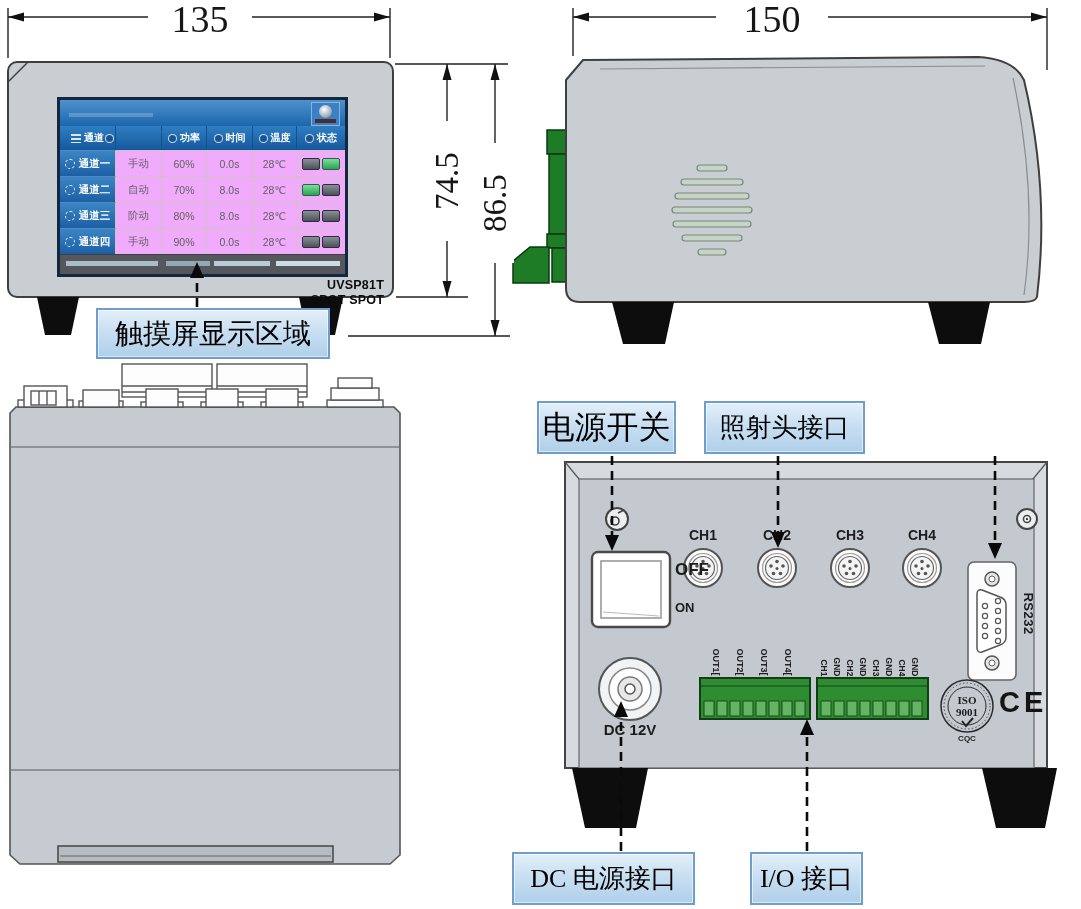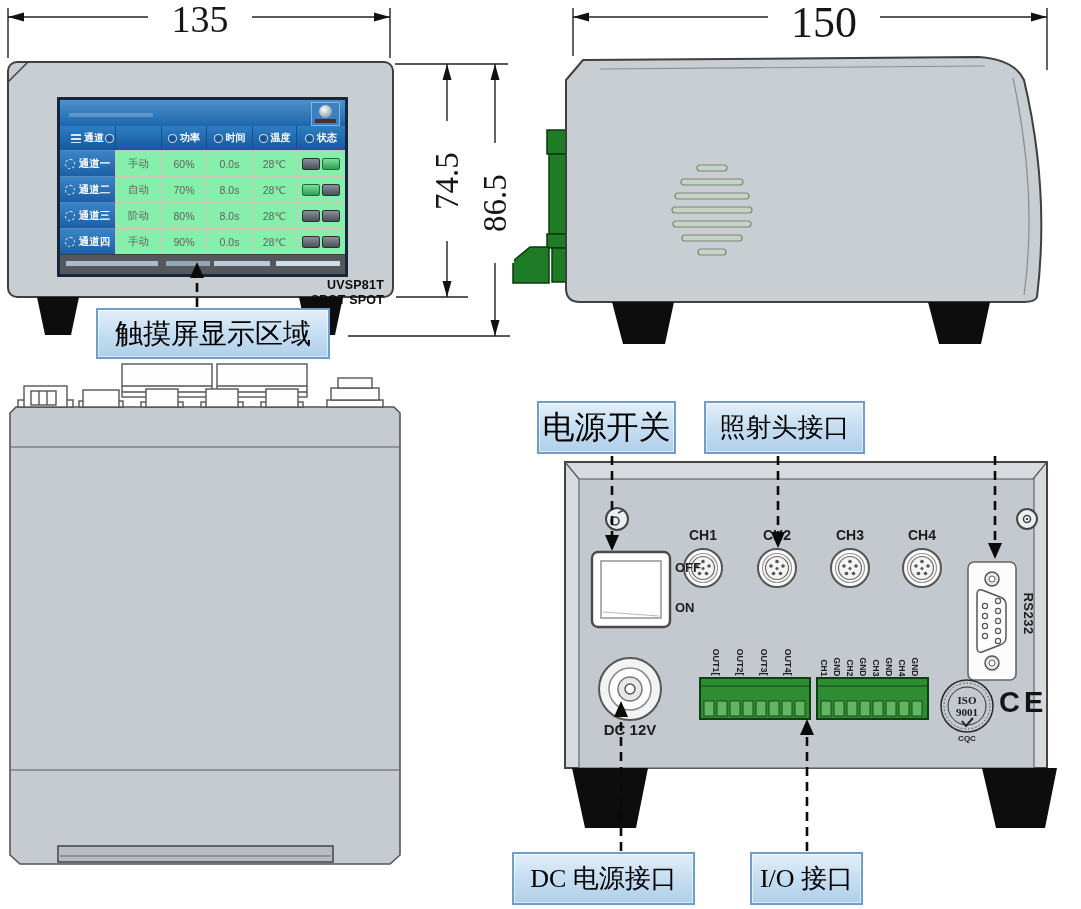--- a/index.html
+++ b/index.html
@@ -32,21 +32,21 @@
         border:1px solid rgba(255,255,255,.4);}
   .gear{display:block;width:13px;height:13px;margin:2px auto 0;border-radius:50%;
         background:radial-gradient(circle at 40% 35%,#ffffff,#93a3b2 70%,#5d6a77);}
   .ribbon{display:block;width:21px;height:4px;margin:1px auto 0;background:#4a2d2d;}
   .thead{display:flex;height:24px;flex:none;}
   .th{display:flex;align-items:center;justify-content:center;gap:3px;color:#fff;
       font-size:10px;font-weight:bold;background:linear-gradient(180deg,#2f7ec1,#15589d);
       border-right:1px solid #12518f;box-sizing:border-box;}
   .tr{display:flex;height:26px;flex:none;text-align:right;}
   .td{display:flex;align-items:center;justify-content:center;font-size:10.5px;color:#63605e;
-      background:#86efac;border-right:1px solid #d2c3be;border-top:1px solid #d2c3be;
+      background:#f0abfc;border-right:1px solid #d2c3be;border-top:1px solid #d2c3be;
       box-sizing:border-box;}
   .td.ch{gap:4px;color:#fff;font-weight:bold;
       background:linear-gradient(180deg,#3a85c6,#1c5fa4);border-top:1px solid rgba(255,255,255,.25);}
   .c0{width:56px;}.c1{width:46px;gap:48px;}.c2{width:45px;}.c3{width:46px;}.c4{width:44px;}.c5{width:48px;border-right:none;}
   .ico{flex:none;}
   .ring{width:9px;height:9px;border-radius:50%;border:1.5px solid rgba(215,232,248,.95);
         background:#1b5392;box-sizing:border-box;}
   .grid{width:10px;height:9px;background:repeating-linear-gradient(180deg,#d9e8f6 0 2px,rgba(0,0,0,0) 2px 4px);}
   .gearring{width:10px;height:10px;border-radius:50%;border:1.5px dashed rgba(255,255,255,.9);box-sizing:border-box;}
   .st{gap:2px;}
@@ -303,21 +303,21 @@
         <circle cx="967" cy="706" r="19" fill="none" stroke="#2b2b2b" stroke-width="1"></circle>
         <text x="967" y="704" text-anchor="middle" font-size="11" font-weight="bold" font-family="Liberation Serif, DejaVu Serif, serif" fill="#1c1c1c">ISO</text>
         <text x="967" y="716" text-anchor="middle" font-size="11" font-weight="bold" font-family="Liberation Serif, DejaVu Serif, serif" fill="#1c1c1c">9001</text>
         <path d="M 962,721 L 966,726 L 973,718" fill="none" stroke="#222" stroke-width="2"></path>
         <text x="967" y="741" text-anchor="middle" font-size="8" font-weight="bold" font-family="Liberation Sans, sans-serif" fill="#1c1c1c">CQC</text>
       </g>
     </g>
   </svg>
 
   <div class="abs dim" style="left:148px;top:0px;width:104px;font-size:38px;">135</div>
-  <div class="abs dim" style="left:768px;top:0px;width:112px;font-size:44px;">150</div>
+  <div class="abs dim" style="left:716px;top:0px;width:112px;font-size:38px;">150</div>
   <div class="abs dim dimv" style="left:387px;top:162px;width:120px;height:38px;font-size:33px;line-height:38px;">74.5</div>
   <div class="abs dim dimv" style="left:435px;top:184px;width:120px;height:38px;font-size:33px;line-height:38px;">86.5</div>
 
   <div class="abs screen">
     <div class="ttl">
       <i class="tbar"></i>
       <div class="logo">
           <i class="gear"></i>
           <i class="ribbon"></i>
         </div>
@@ -415,21 +415,21 @@
 
   <div class="abs model" style="left:288px;top:250px;width:96px;font-size:12.5px;">UVSP81T</div>
   <div class="abs model" style="left:266px;top:265px;width:118px;font-size:12.5px;">SPOT SPOT</div>
 
   <div class="abs co" style="left:96px;top:308px;width:234px;height:51px;font-size:28px;">触摸屏显示区域</div>
   <div class="abs co" style="left:537px;top:401px;width:139px;height:53px;font-size:32px;">电源开关</div>
   <div class="abs co" style="left:704px;top:401px;width:161px;height:53px;font-size:26px;">照射头接口</div>
   <div class="abs co" style="left:512px;top:852px;width:183px;height:53px;font-size:26px;">DC 电源接口</div>
   <div class="abs co" style="left:750px;top:852px;width:113px;height:53px;font-size:26px;">I/O 接口</div>
 
-  <div class="abs ptext" style="left:675px;top:560px;font-size:13px;">OFF</div>
+  <div class="abs ptext" style="left:675px;top:560px;font-size:17px;">OFF</div>
   <div class="abs ptext" style="left:675px;top:600px;font-size:13px;">ON</div>
 
   <div class="abs ptext" style="left:680px;top:527px;width:46px;text-align:center;font-size:14px;">CH1</div>
   <div class="abs ptext" style="left:754px;top:527px;width:46px;text-align:center;font-size:14px;">CH2</div>
   <div class="abs ptext" style="left:827px;top:527px;width:46px;text-align:center;font-size:14px;">CH3</div>
   <div class="abs ptext" style="left:899px;top:527px;width:46px;text-align:center;font-size:14px;">CH4</div>
 
   <div class="abs ptext" style="left:586px;top:721px;width:88px;text-align:center;font-size:15px;">DC 12V</div>
   <div class="abs ptext rot90" style="left:994px;top:606px;width:68px;height:15px;text-align:center;font-size:13px;letter-spacing:.5px;">RS232</div>
 

